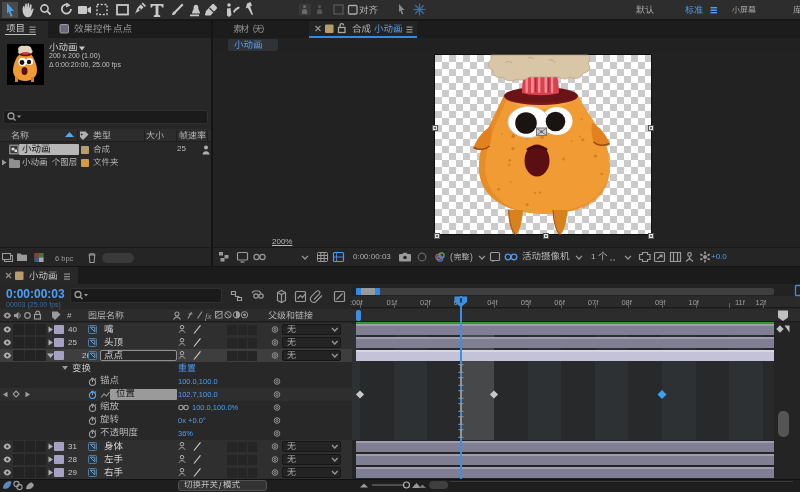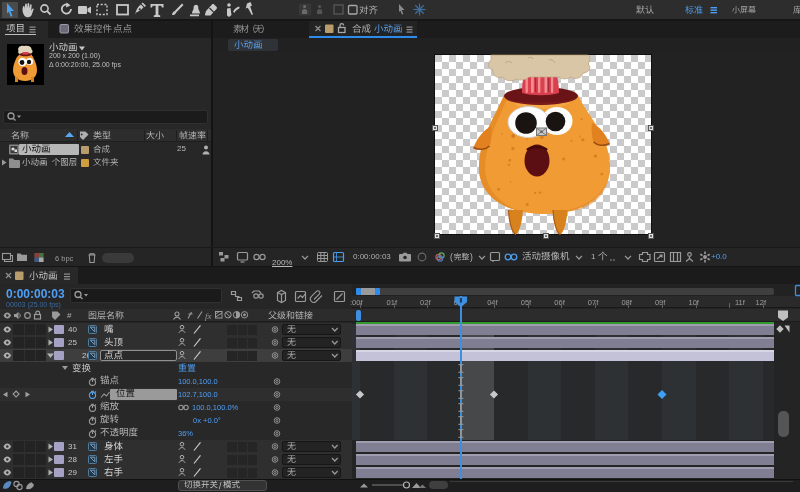--- a/index.html
+++ b/index.html
@@ -31,21 +31,21 @@
 <div style="position:absolute;left:176px;top:130px;width:1px;height:11px;background:#1f1f1f"></div>
 <div style="position:absolute;left:207px;top:130px;width:1px;height:11px;background:#1f1f1f"></div>
 <div style="position:absolute;left:19px;top:143.5px;width:60px;height:11.5px;background:#b7b7b7;border-radius:1px"></div>
 <div style="position:absolute;left:80.5px;top:145.5px;width:8px;height:8px;background:#b99c6b;border-radius:1px"></div>
 <div style="position:absolute;left:80.5px;top:158.5px;width:8px;height:8px;background:#d09e41;border-radius:1px"></div>
 <div style="position:absolute;left:102px;top:252.5px;width:32px;height:10px;background:#3a3a3a;border-radius:5px"></div>
 <div style="position:absolute;left:49px;top:52px;font:normal 7px 'Liberation Sans', sans-serif;color:#c0c0c0;letter-spacing:0;line-height:7px;white-space:pre;">200 x 200 (1.00)</div>
 <div style="position:absolute;left:49px;top:60.5px;font:normal 7px 'Liberation Sans', sans-serif;color:#c0c0c0;letter-spacing:0;line-height:7px;white-space:pre;">Δ 0:00:20:00, 25.00 fps</div>
 <div style="position:absolute;left:177px;top:145px;font:normal 8px 'Liberation Sans', sans-serif;color:#b8b8b8;letter-spacing:0;line-height:8px;white-space:pre;">25</div>
 <div style="position:absolute;left:55px;top:255px;font:normal 7.5px 'Liberation Sans', sans-serif;color:#9a9a9a;letter-spacing:0;line-height:7.5px;white-space:pre;">6 bpc</div>
-<div style="position:absolute;left:272px;top:259px;font:normal 8px 'Liberation Sans', sans-serif;color:#b8b8b8;letter-spacing:0;line-height:8px;white-space:pre;text-decoration:underline;">200%</div>
+<div style="position:absolute;left:272px;top:238px;font:normal 8px 'Liberation Sans', sans-serif;color:#b8b8b8;letter-spacing:0;line-height:8px;white-space:pre;text-decoration:underline;">200%</div>
 <div style="position:absolute;left:353px;top:253px;font:normal 8px 'Liberation Sans', sans-serif;color:#b0b0b0;letter-spacing:0;line-height:8px;white-space:pre;">0:00:00:03</div>
 <div style="position:absolute;left:591px;top:253px;font:normal 8px 'Liberation Sans', sans-serif;color:#b8b8b8;letter-spacing:0;line-height:8px;white-space:pre;">1</div>
 <div style="position:absolute;left:711px;top:253px;font:normal 8px 'Liberation Sans', sans-serif;color:#4f9ff6;letter-spacing:0;line-height:8px;white-space:pre;">+0.0</div>
 <div style="position:absolute;left:6px;top:288px;font:bold 12px 'Liberation Sans', sans-serif;color:#4f9ff6;letter-spacing:0px;line-height:12px;white-space:pre;">0:00:00:03</div>
 <div style="position:absolute;left:6px;top:301px;font:normal 7px 'Liberation Sans', sans-serif;color:#3a6a9e;letter-spacing:0;line-height:7px;white-space:pre;">00003 (25.00 fps)</div>
 <div style="position:absolute;left:70px;top:288px;width:152px;height:15px;background:#1a1a1a;border:1px solid #303030;border-radius:2px;box-sizing:border-box"></div>
 <div style="position:absolute;left:0px;top:309px;width:352px;height:13px;background:#2c2c2c;border-bottom:1px solid #1c1c1c;box-sizing:border-box"></div>
 <div style="position:absolute;left:67px;top:312px;font:normal 8px 'Liberation Sans', sans-serif;color:#b0b0b0;letter-spacing:0;line-height:8px;white-space:pre;">#</div>
 <div style="position:absolute;left:0px;top:323px;width:352px;height:12.5px;background:#2f2f2f"></div>
 <div style="position:absolute;left:13px;top:323.5px;width:33px;height:11.5px;background:#232323"></div>
@@ -107,21 +107,21 @@
 <div style="position:absolute;left:237px;top:467.5px;width:1px;height:10px;background:#2f2f2f"></div>
 <div style="position:absolute;left:247px;top:467.5px;width:1px;height:10px;background:#2f2f2f"></div>
 <div style="position:absolute;left:282px;top:467px;width:59px;height:10.5px;background:#232323;border:1px solid #161616;border-radius:2px;box-sizing:border-box"></div>
 <div style="position:absolute;left:0px;top:362px;width:352px;height:78px;background:#282828"></div>
 <div style="position:absolute;left:0px;top:388px;width:352px;height:13px;background:#2e2e2e"></div>
 <div style="position:absolute;left:100px;top:349.5px;width:77px;height:11.5px;background:#2a2a2a;border:1px solid #909090;border-radius:2px;box-sizing:border-box"></div>
 <div style="position:absolute;left:110px;top:388.5px;width:67px;height:11.5px;background:#9a9a9a;border-radius:1px"></div>
 <div style="position:absolute;left:178px;top:377.5px;font:normal 7.5px 'Liberation Sans', sans-serif;color:#4f9ff6;letter-spacing:0;line-height:7.5px;white-space:pre;">100.0,100.0</div>
 <div style="position:absolute;left:178px;top:390.5px;font:normal 7.5px 'Liberation Sans', sans-serif;color:#4f9ff6;letter-spacing:0;line-height:7.5px;white-space:pre;">102.7,100.0</div>
 <div style="position:absolute;left:192px;top:403.5px;font:normal 7.5px 'Liberation Sans', sans-serif;color:#4f9ff6;letter-spacing:0;line-height:7.5px;white-space:pre;">100.0,100.0%</div>
-<div style="position:absolute;left:178px;top:416.5px;font:normal 7.5px 'Liberation Sans', sans-serif;color:#4f9ff6;letter-spacing:0;line-height:7.5px;white-space:pre;margin-left:15px;">0x +0.0°</div>
+<div style="position:absolute;left:178px;top:416.5px;font:normal 7.5px 'Liberation Sans', sans-serif;color:#4f9ff6;letter-spacing:0;line-height:7.5px;white-space:pre;">0x +0.0°</div>
 <div style="position:absolute;left:178px;top:429.5px;font:normal 7.5px 'Liberation Sans', sans-serif;color:#4f9ff6;letter-spacing:0;line-height:7.5px;white-space:pre;">36%</div>
 <div style="position:absolute;left:0px;top:479px;width:800px;height:13px;background:#1e1e1e;border-top:1px solid #111;box-sizing:border-box"></div>
 <div style="position:absolute;left:178px;top:480px;width:89px;height:11px;background:#333333;border:1px solid #505050;border-radius:3px;box-sizing:border-box"></div>
 <div style="position:absolute;left:429px;top:481px;width:19px;height:8px;background:#3f3f3f;border-radius:4px"></div>
 <div style="position:absolute;left:450px;top:481px;width:343px;height:1px;background:#3a3a3a"></div>
 <div style="position:absolute;left:352px;top:284px;width:448px;height:195px;background:#242424"></div>
 <div style="position:absolute;left:352px;top:284px;width:448px;height:12px;background:#222222"></div>
 <div style="position:absolute;left:356px;top:288px;width:418px;height:7px;background:#3f3f3f;border-radius:2px"></div>
 <div style="position:absolute;left:356px;top:288px;width:5px;height:7px;background:#2d8ceb;border-radius:1px"></div>
 <div style="position:absolute;left:361px;top:288px;width:14px;height:7px;background:#9a9a9a"></div>

